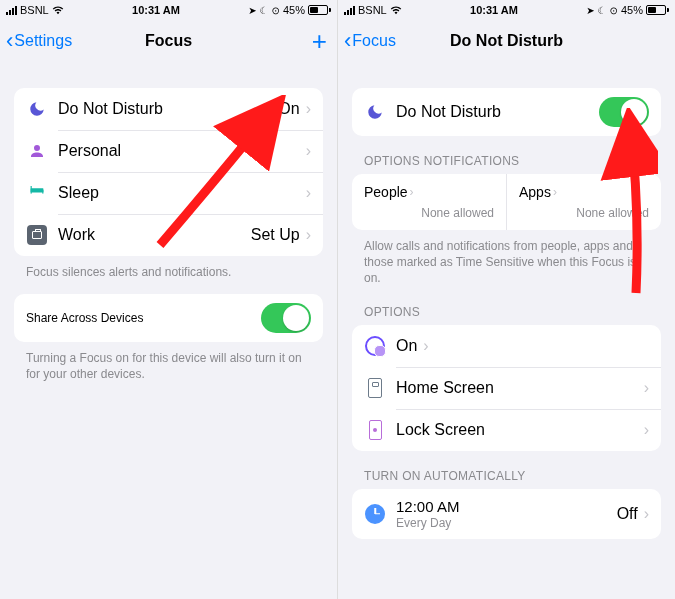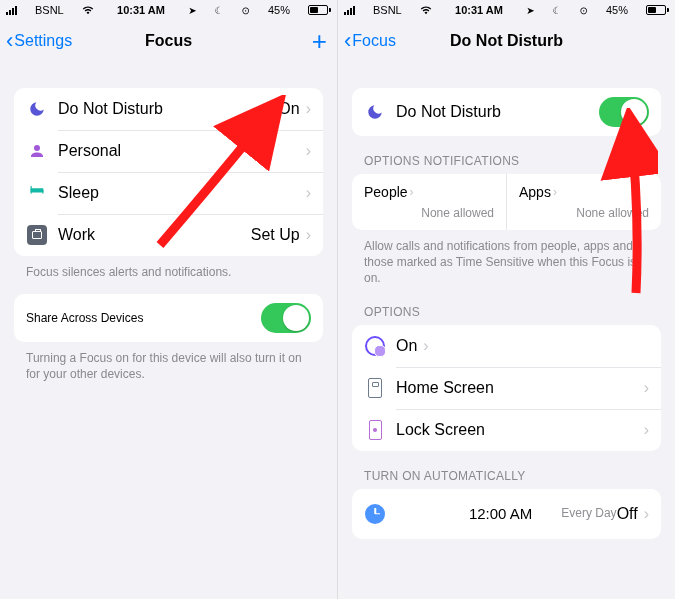--- a/index.html
+++ b/index.html
@@ -25,21 +25,21 @@
   .status-bar {
     height: 20px;
     background: #f2f2f7;
     display: flex;
     align-items: center;
     justify-content: space-between;
     padding: 0 6px;
     font-size: 11px;
     color: #000;
   }
-  .status-left, .status-right { display: flex; align-items: center; gap: 18px; }
+  .status-left, .status-right { display: flex; align-items: center; gap: 3px; }
   .status-center { font-weight: 600; }
   .bars { display:inline-flex; align-items:flex-end; gap:1px; height:10px;}
   .bars span { width:2px; background:#000; display:inline-block;}
   .bars span:nth-child(1){height:3px;}
   .bars span:nth-child(2){height:5px;}
   .bars span:nth-child(3){height:7px;}
   .bars span:nth-child(4){height:9px;}
   .wifi-ic { width:12px; height:9px; }
   .battery { display:inline-flex; align-items:center; }
   .bat-body { width:20px; height:10px; border:1px solid #000; border-radius:2px; position:relative; }
@@ -108,22 +108,22 @@
   
   .two-col {
     background:#fff; border-radius:10px; display:flex; overflow:hidden;
   }
   .two-col .col { flex:1; padding:10px 12px; cursor:pointer;text-align:right; }
   .two-col .col + .col { border-left:1px solid #e5e5ea; }
   .col-title { font-size:14px; color:#000; display:flex; align-items:center; gap:2px;}
   .col-title .mini-chev { color:#c7c7cc; font-size:12px; }
   .col-sub { font-size:12px; color:#8e8e93; margin-top:6px; }
 
-  .auto-row .sublabel { font-size:12px; color:#8e8e93; margin-top:1px;margin-left:29px; }
-  .auto-row .stack { display:flex; flex-direction:row; flex:1;text-align:right; }
+  .auto-row .sublabel { font-size:12px; color:#8e8e93; margin-top:1px; }
+  .auto-row .stack { display:flex; flex-direction:column; flex:1; }
 
   
   .arrow {
     position:absolute; pointer-events:none; z-index:50;
   }
 
   
   .moon svg path { fill:#5856d6; }
   .person svg path { fill:#a259d9; }
   .bed svg rect { fill:#14b8a6; }

